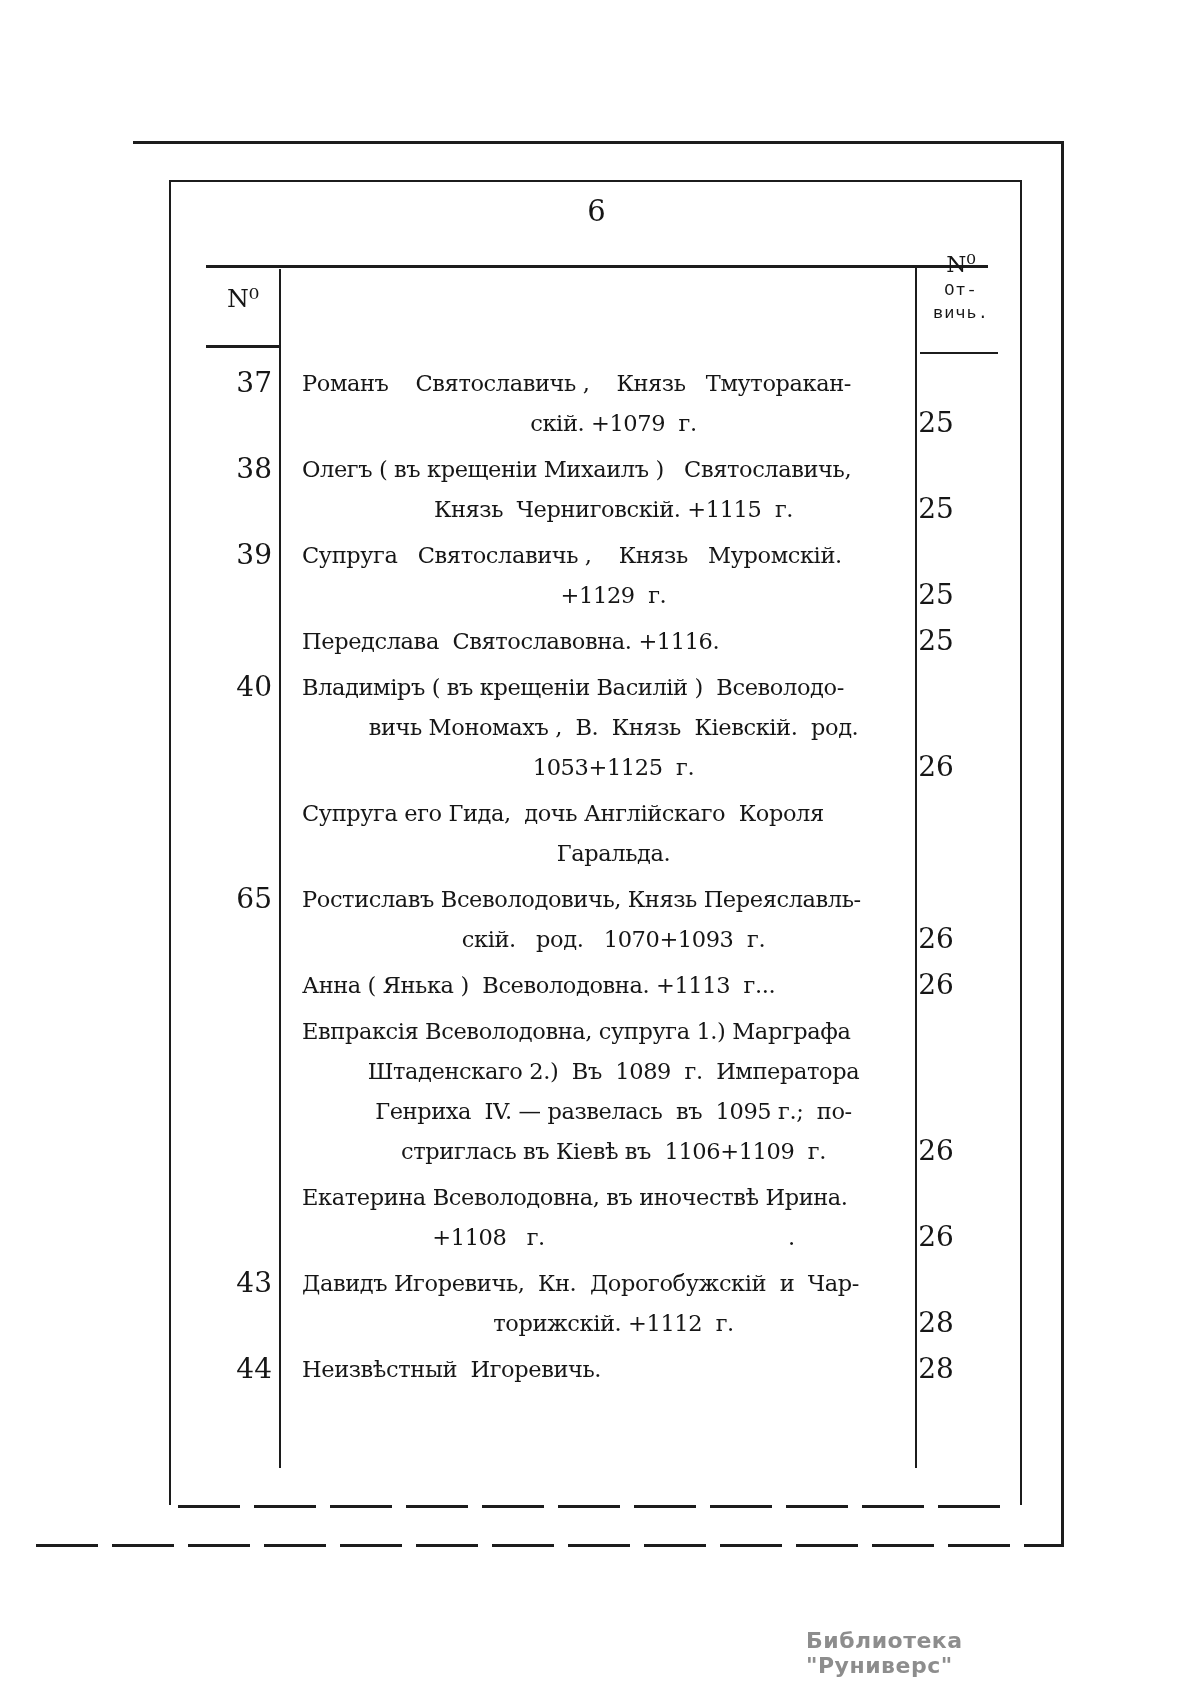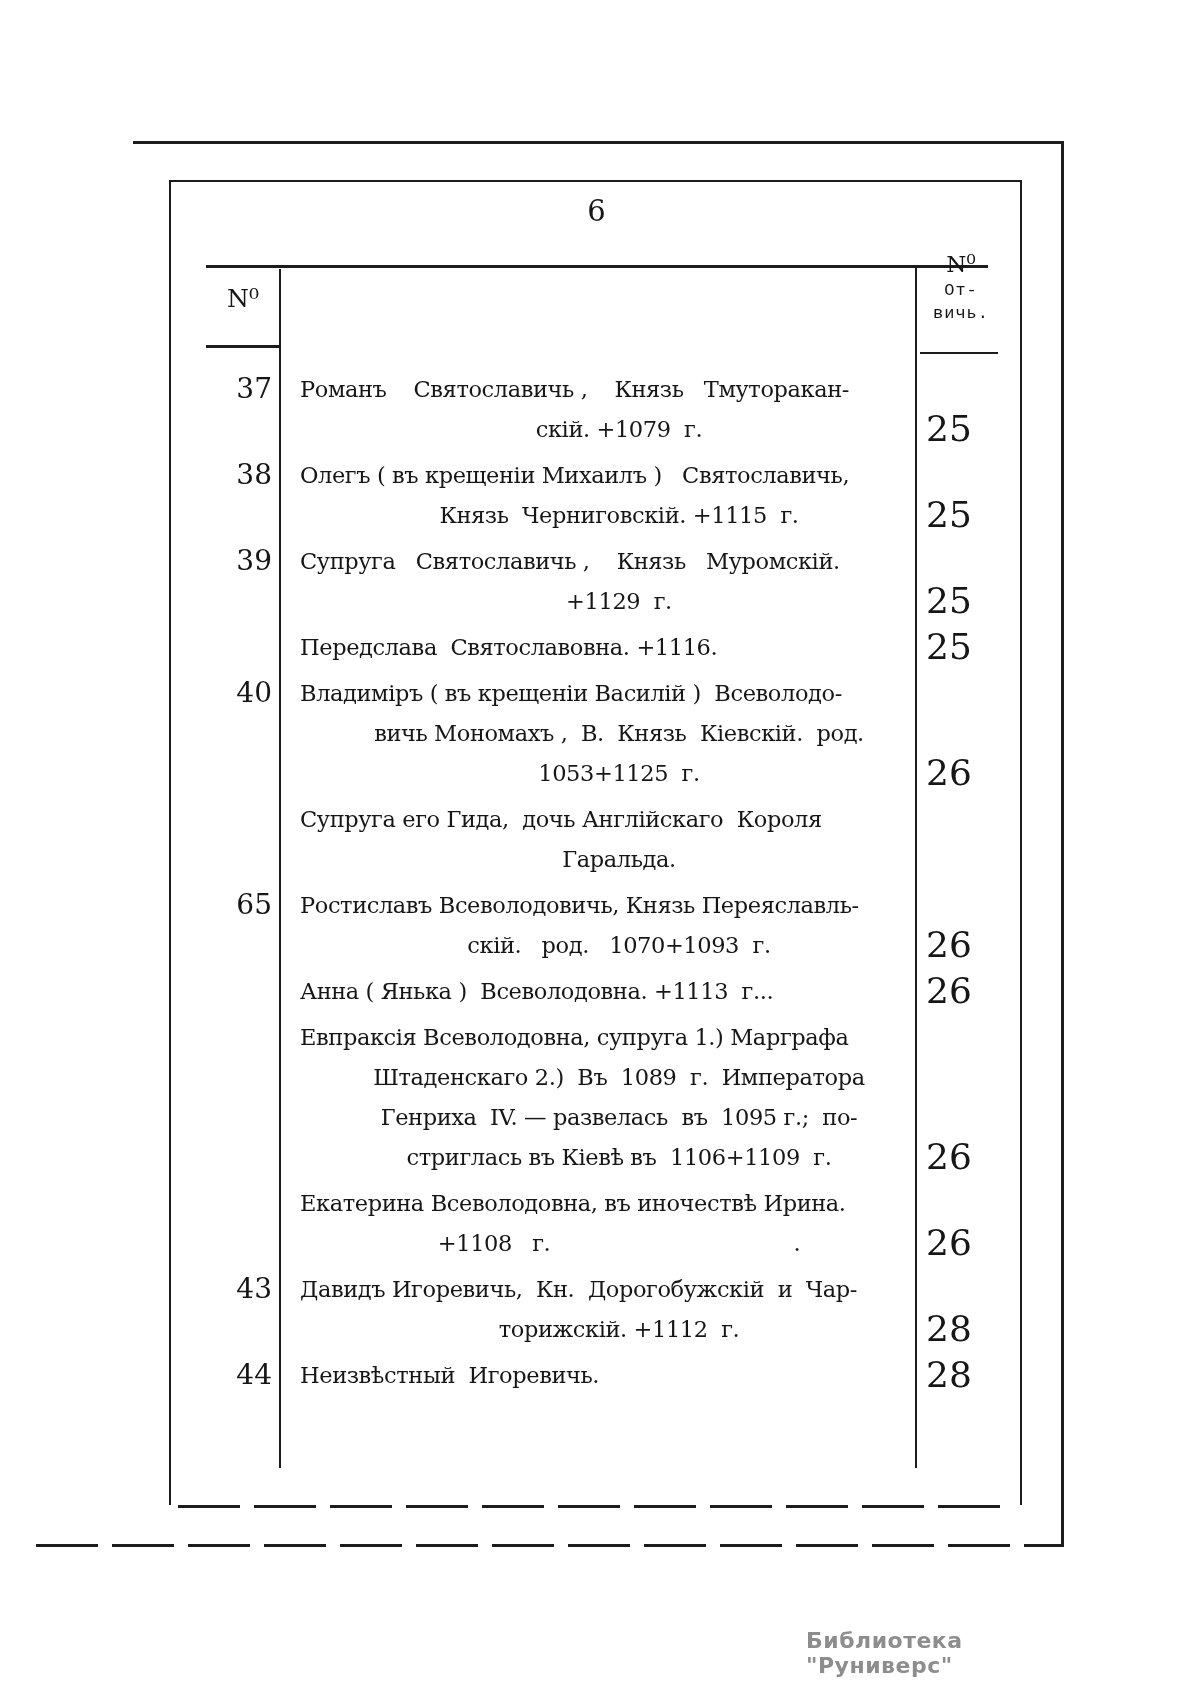--- a/index.html
+++ b/index.html
@@ -34,33 +34,33 @@
     position:absolute; left:206px; top:284px; width:74px; text-align:center; font-size:25px;
   }
   .hdr-no-left-rule { left:206px; top:345px; width:75px; height:3px; }
   .hdr-ref {
     position:absolute; left:917px; top:253px; width:88px; text-align:center; line-height:23px;
   }
   .hdr-ref .big   { font-size:23px; display:block; margin-bottom:3px; }
   .hdr-ref .small { font-size:17px; display:block; letter-spacing:1px;font-family:Liberation Mono, monospace; }
   .hdr-ref-rule { left:920px; top:352px; width:78px; height:2px; }
   
-  .rows { position:absolute; left:206px; top:273px; width:800px; padding-top:96px; }
+  .rows { position:absolute; left:206px; top:267px; width:800px; padding-top:96px; }
   .entry { display:flex; margin-top:6px; }
   .entry:first-child { margin-top:0; }
   .cell-num {
     width:75px; box-sizing:border-box; text-align:right; padding-right:9px;
     font-size:28px; line-height:40px; flex:none;
   }
-  .cell-text { width:610px; box-sizing:border-box; padding-left:6px; overflow:hidden; flex:none;margin-left:13px; }
+  .cell-text { width:610px; box-sizing:border-box; padding-left:21px; overflow:hidden; flex:none; }
   .line { white-space:pre; font-size:22.5px; line-height:40px; letter-spacing:-0.4px; }
   .line + .line { padding-left:34px;text-align:center; }
   .cell-ref {
     width:90px; flex:none; display:flex; align-items:flex-end; justify-content:center;
-    font-size:36px; line-height:40px;
+    font-size:28px; line-height:40px;
   }
   
   .watermark {
     position:absolute; left:806px; top:1628px; width:300px;
     font-family:"DejaVu Sans","Liberation Sans",sans-serif; font-weight:700;
     font-size:22px; color:#8d8d8d; letter-spacing:0.5px;
   }
 </style>
 </head>
 <body>

